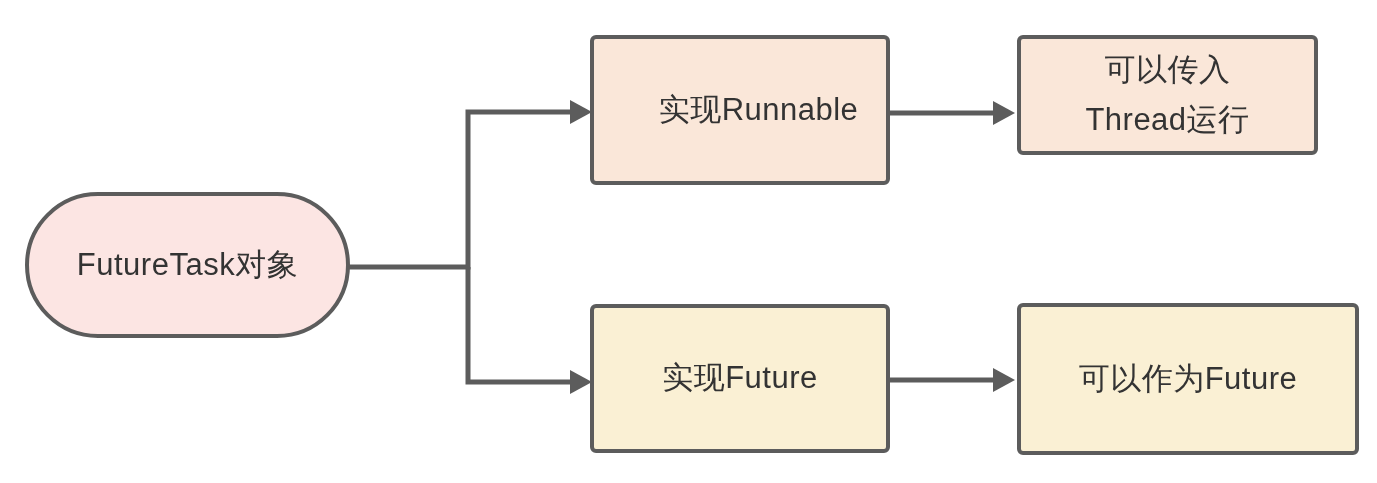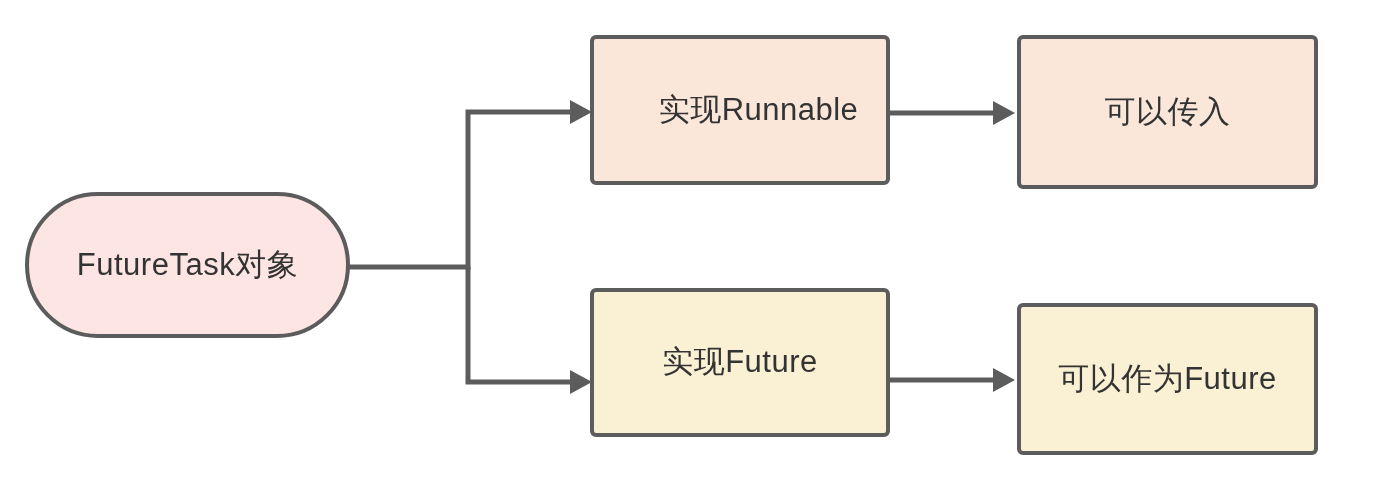--- a/index.html
+++ b/index.html
@@ -33,23 +33,23 @@
     letter-spacing:0.5px;
   }
   .node-pill{
     left:25px;top:192px;width:325px;height:146px;
     border-radius:73px;
     background:var(--pink);
     justify-content:center;
   }
   .node-rect{border-radius:6px;}
   .node-runnable{left:590px;top:35px;width:300px;height:150px;background:var(--peach);padding-left:37px;}
-  .node-thread{left:1017px;top:35px;width:301px;height:154px;background:var(--peach);}
-  .node-future{left:590px;top:288px;width:300px;height:149px;background:var(--yellow);}
-  .node-return{left:1017px;top:303px;width:301px;height:152px;background:var(--yellow);}
+  .node-thread{left:1017px;top:35px;width:301px;height:120px;background:var(--peach);}
+  .node-future{left:590px;top:304px;width:300px;height:149px;background:var(--yellow);}
+  .node-return{left:1017px;top:303px;width:342px;height:152px;background:var(--yellow);}
   .line2{display:block;}
 </style>
 </head>
 <body>
 
 <div class="canvas">
 
   <svg class="connectors" viewBox="0 0 1377 483" xmlns="http://www.w3.org/2000/svg">
 
     <path d="M348 267 L468 267 L468 112 L572 112" fill="none" stroke="#5C5C5C" stroke-width="5" stroke-linejoin="miter"></path>
@@ -68,20 +68,21 @@
   <div class="node node-pill">
     <span>FutureTask对象</span>
   </div>
 
   <div class="node node-rect node-runnable">
     <span>实现Runnable</span>
   </div>
 
   <div class="node node-rect node-thread">
     <span class="line2">可以传入</span>
+    <span class="line2">Thread运行</span>
   </div>
 
   <div class="node node-rect node-future">
     <span>实现Future</span>
   </div>
 
   <div class="node node-rect node-return">
     <span class="line2">可以作为Future</span>
   </div>
 

